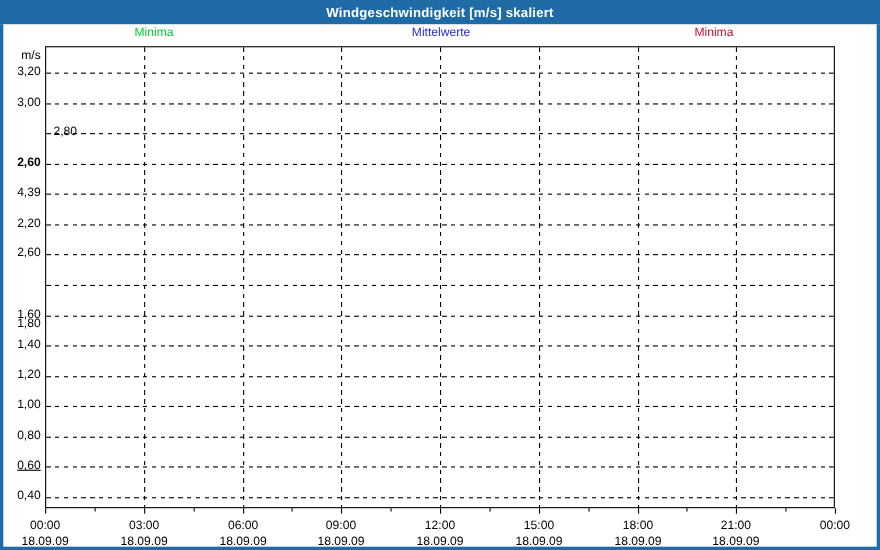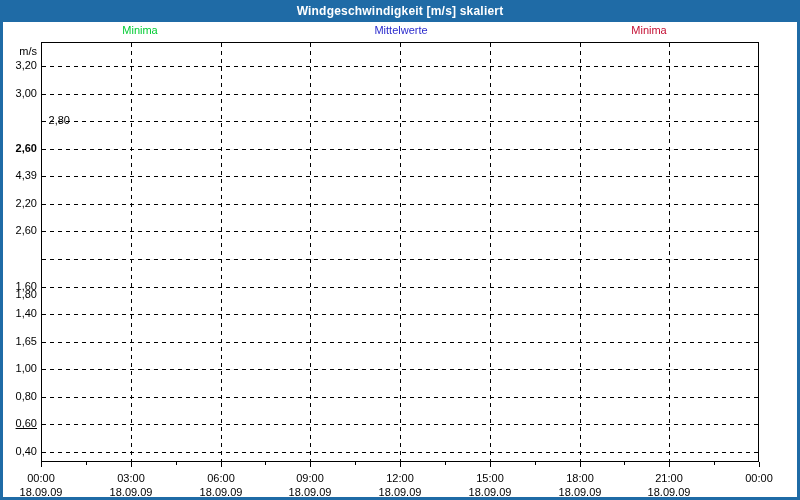--- a/index.html
+++ b/index.html
@@ -131,21 +131,21 @@
       <div class="y-tick-label" style="top: 59px;">3,20</div>
       <div class="y-tick-label" style="top: 87px;">3,00</div>
       <div class="y-tick-label" style="top: 114px; margin-left: 33px;">2,80</div>
       <div class="y-tick-label" style="top: 142px; font-weight: bold;">2,60</div>
       <div class="y-tick-label" style="top: 169px;">4,39</div>
       <div class="y-tick-label" style="top: 197px;">2,20</div>
       <div class="y-tick-label" style="top: 224px;">2,60</div>
       <div class="y-tick-label" style="top: 252px; margin-top: 36px;">1,80</div>
       <div class="y-tick-label" style="top: 280px;">1,60</div>
       <div class="y-tick-label" style="top: 307px;">1,40</div>
-      <div class="y-tick-label" style="top: 335px;">1,65</div>
+      <div class="y-tick-label" style="top: 335px;">1,20</div>
       <div class="y-tick-label" style="top: 362px;">1,00</div>
       <div class="y-tick-label" style="top: 390px;">0,80</div>
       <div class="y-tick-label" style="top: 417px; text-decoration: underline;">0,60</div>
       <div class="y-tick-label" style="top: 445px;">0,40</div>
       <div class="x-time-label" style="left: 41px; top: 472px;">00:00</div>
       <div class="x-date-label" style="left: 41px; top: 486px;">18.09.09</div>
       <div class="x-time-label" style="left: 131px; top: 472px;">03:00</div>
       <div class="x-date-label" style="left: 131px; top: 486px;">18.09.09</div>
       <div class="x-time-label" style="left: 221px; top: 472px;">06:00</div>
       <div class="x-date-label" style="left: 221px; top: 486px;">18.09.09</div>

